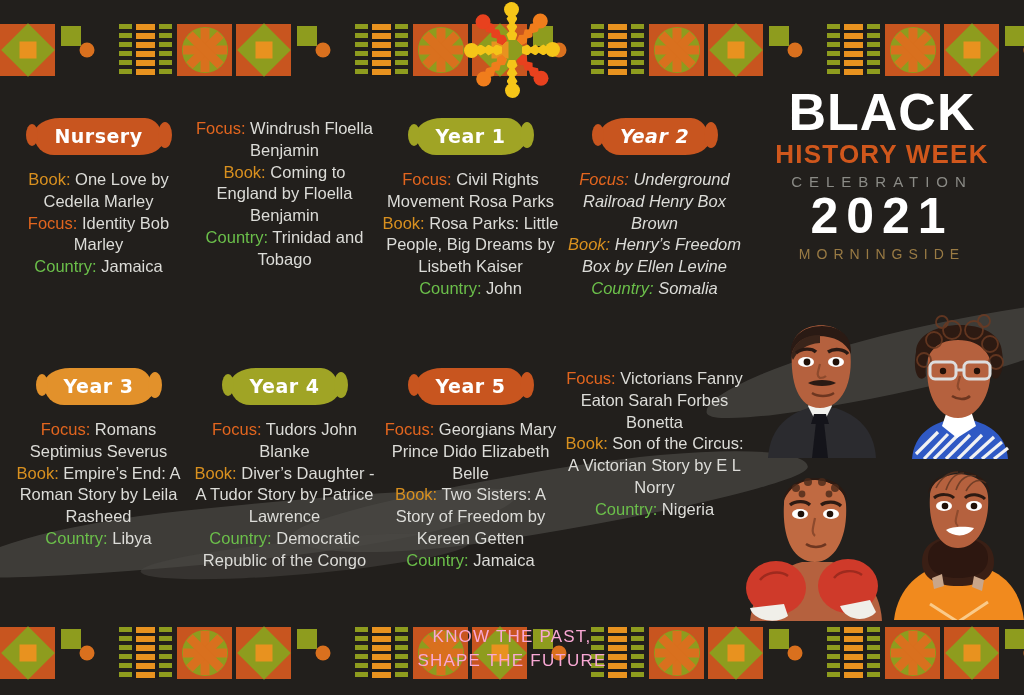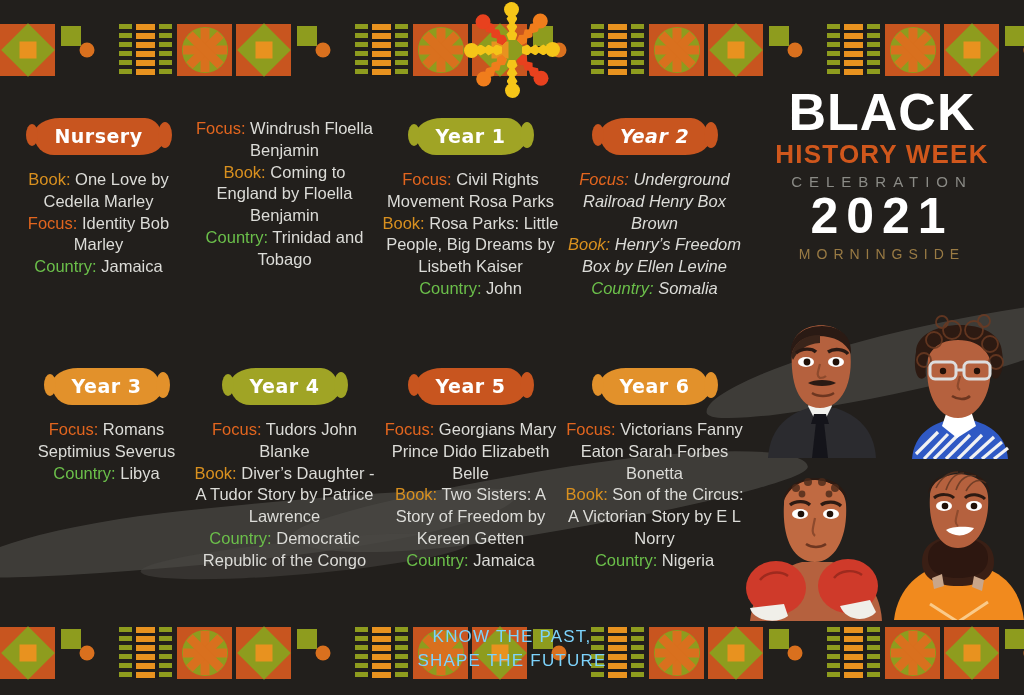--- a/index.html
+++ b/index.html
@@ -97,21 +97,21 @@
   
   .portraits{position:absolute;left:740px;top:298px;width:284px;height:340px;}
   .pslot{position:absolute;}
   .p1{left:10px;top:0px;width:140px;height:160px;}
   .p2{left:150px;top:6px;width:134px;height:155px;}
   .p3{left:0px;top:158px;width:148px;height:165px;}
   .p4{left:148px;top:152px;width:140px;height:170px;}
 
   
   .slogan{position:absolute;left:0;right:0;bottom:22px;text-align:center;
-     color:#7dd3fc;font-size:17px;letter-spacing:1.2px;line-height:1.4;pointer-events:none;}
+     color:#f9a8d4;font-size:17px;letter-spacing:1.2px;line-height:1.4;pointer-events:none;}
 </style>
 </head>
 <body>
 
 <div id="poster">
 
   <div class="band b1"></div>
   <div class="band b2"></div>
   <div class="band b3"></div>
   <div class="band b4"></div>
@@ -261,35 +261,36 @@
       <div class="col" style="left: 378px; top: 118px;"><div class="badge c-olive"><span>Year 1</span></div><div class="body-txt">
           <div><span class="k-focus">Focus:</span><span> Civil Rights Movement Rosa Parks</span></div>
           <div><span class="k-book">Book:</span><span> Rosa Parks: Little People, Big Dreams by Lisbeth Kaiser</span></div>
           <div><span class="k-country">Country:</span><span> John</span></div>
         </div></div>
       <div class="col" style="left: 562px; top: 118px; font-style: italic;"><div class="badge c-orange"><span>Year 2</span></div><div class="body-txt">
           <div><span class="k-focus">Focus:</span><span> Underground Railroad Henry Box Brown</span></div>
           <div><span class="k-book">Book:</span><span> Henry’s Freedom Box by Ellen Levine</span></div>
           <div><span class="k-country">Country:</span><span> Somalia</span></div>
         </div></div>
-      <div class="col" style="left: 14px; top: 368px;"><div class="badge c-amber"><span>Year 3</span></div><div class="body-txt">
+      <div class="col" style="left: 6px; top: 368px;"><div class="badge c-amber"><span>Year 3</span></div><div class="body-txt">
           <div><span class="k-focus">Focus:</span><span> Romans Septimius Severus</span></div>
+          <div><span class="k-book">Book:</span><span> Empire’s End: A Roman Story by Leila Rasheed</span></div>
           <div><span class="k-country">Country:</span><span> Libya</span></div>
         </div></div>
       <div class="col" style="left: 192px; top: 368px;"><div class="badge c-olive"><span>Year 4</span></div><div class="body-txt">
           <div><span class="k-focus">Focus:</span><span> Tudors John Blanke</span></div>
           <div><span class="k-book">Book:</span><span> Diver’s Daughter - A Tudor Story by Patrice Lawrence</span></div>
           <div><span class="k-country">Country:</span><span> Democratic Republic of the Congo</span></div>
         </div></div>
       <div class="col" style="left: 378px; top: 368px;"><div class="badge c-orange"><span>Year 5</span></div><div class="body-txt">
           <div><span class="k-focus">Focus:</span><span> Georgians Mary Prince Dido Elizabeth Belle</span></div>
           <div><span class="k-book">Book:</span><span> Two Sisters: A Story of Freedom by Kereen Getten</span></div>
           <div><span class="k-country">Country:</span><span> Jamaica</span></div>
         </div></div>
-      <div class="col" style="left: 562px; top: 368px;"><div class="badge c-amber"><span>Year 6</span></div><div class="body-txt">
+      <div class="col" style="left: 562px; top: 368px;"><div class="body-txt">
           <div><span class="k-focus">Focus:</span><span> Victorians Fanny Eaton Sarah Forbes Bonetta</span></div>
           <div><span class="k-book">Book:</span><span> Son of the Circus: A Victorian Story by E L Norry</span></div>
           <div><span class="k-country">Country:</span><span> Nigeria</span></div>
         </div></div>
     </div>
 
   <div class="portraits">
     <div class="pslot p1">
       <svg viewBox="0 0 140 160" width="140" height="160">
         <path d="M18 160 C20 128 40 116 58 110 L86 110 C106 117 124 130 126 160 Z" fill="#2b2b2f"></path>

